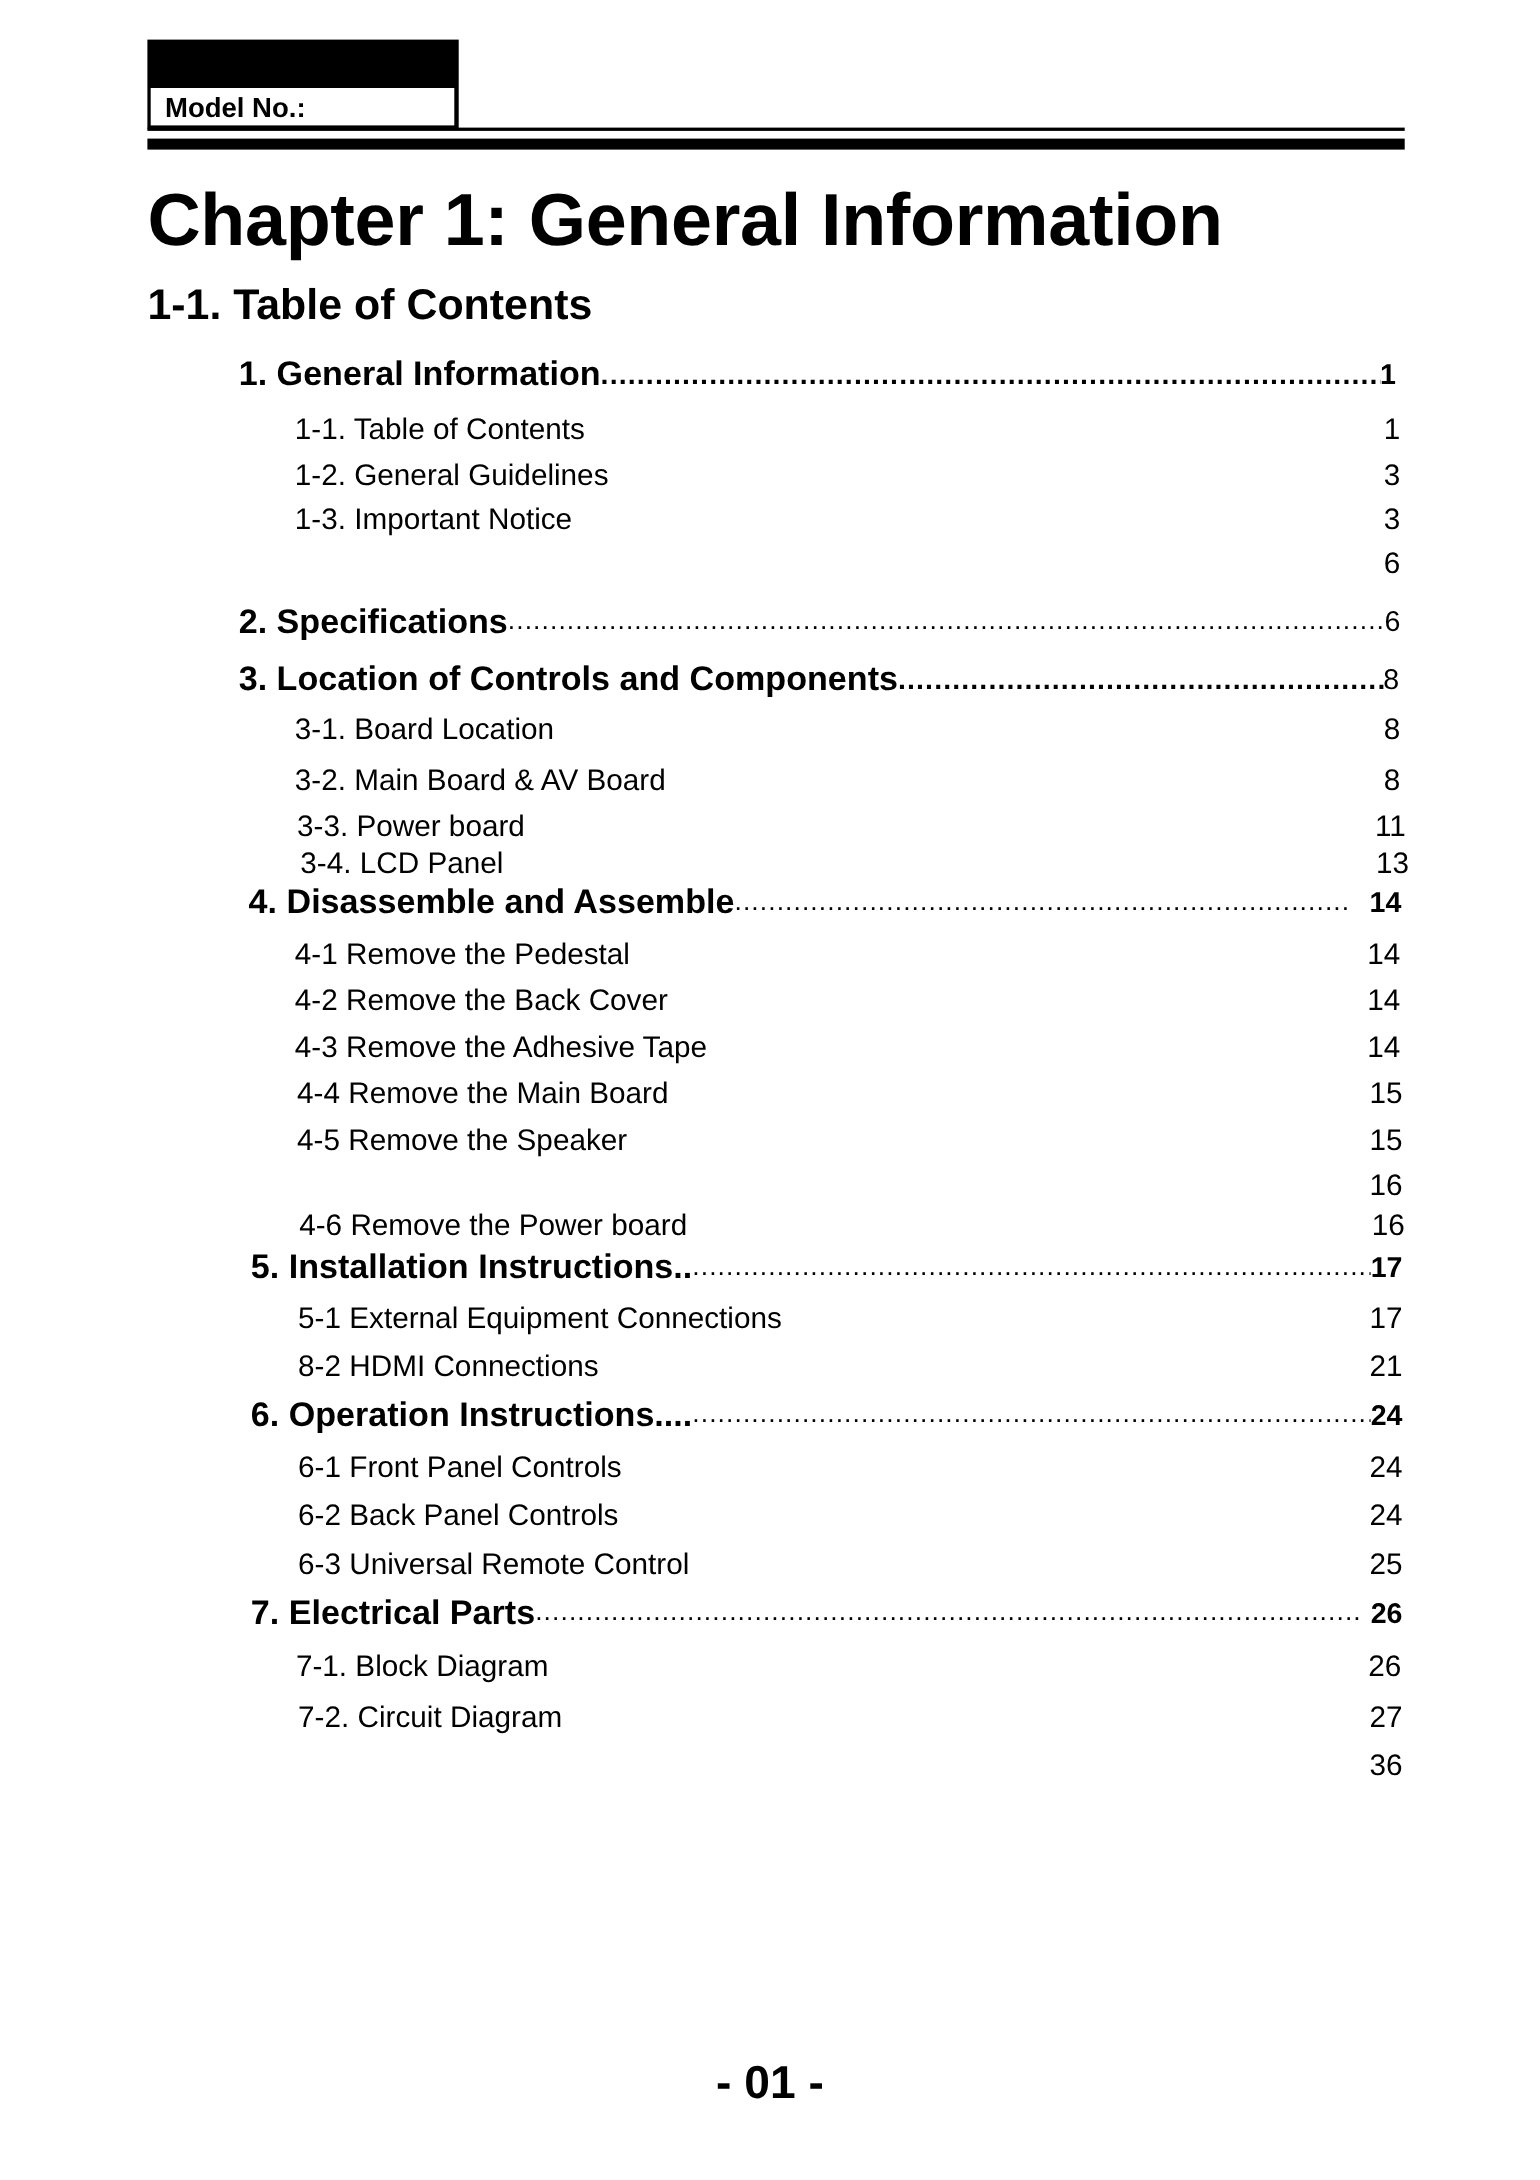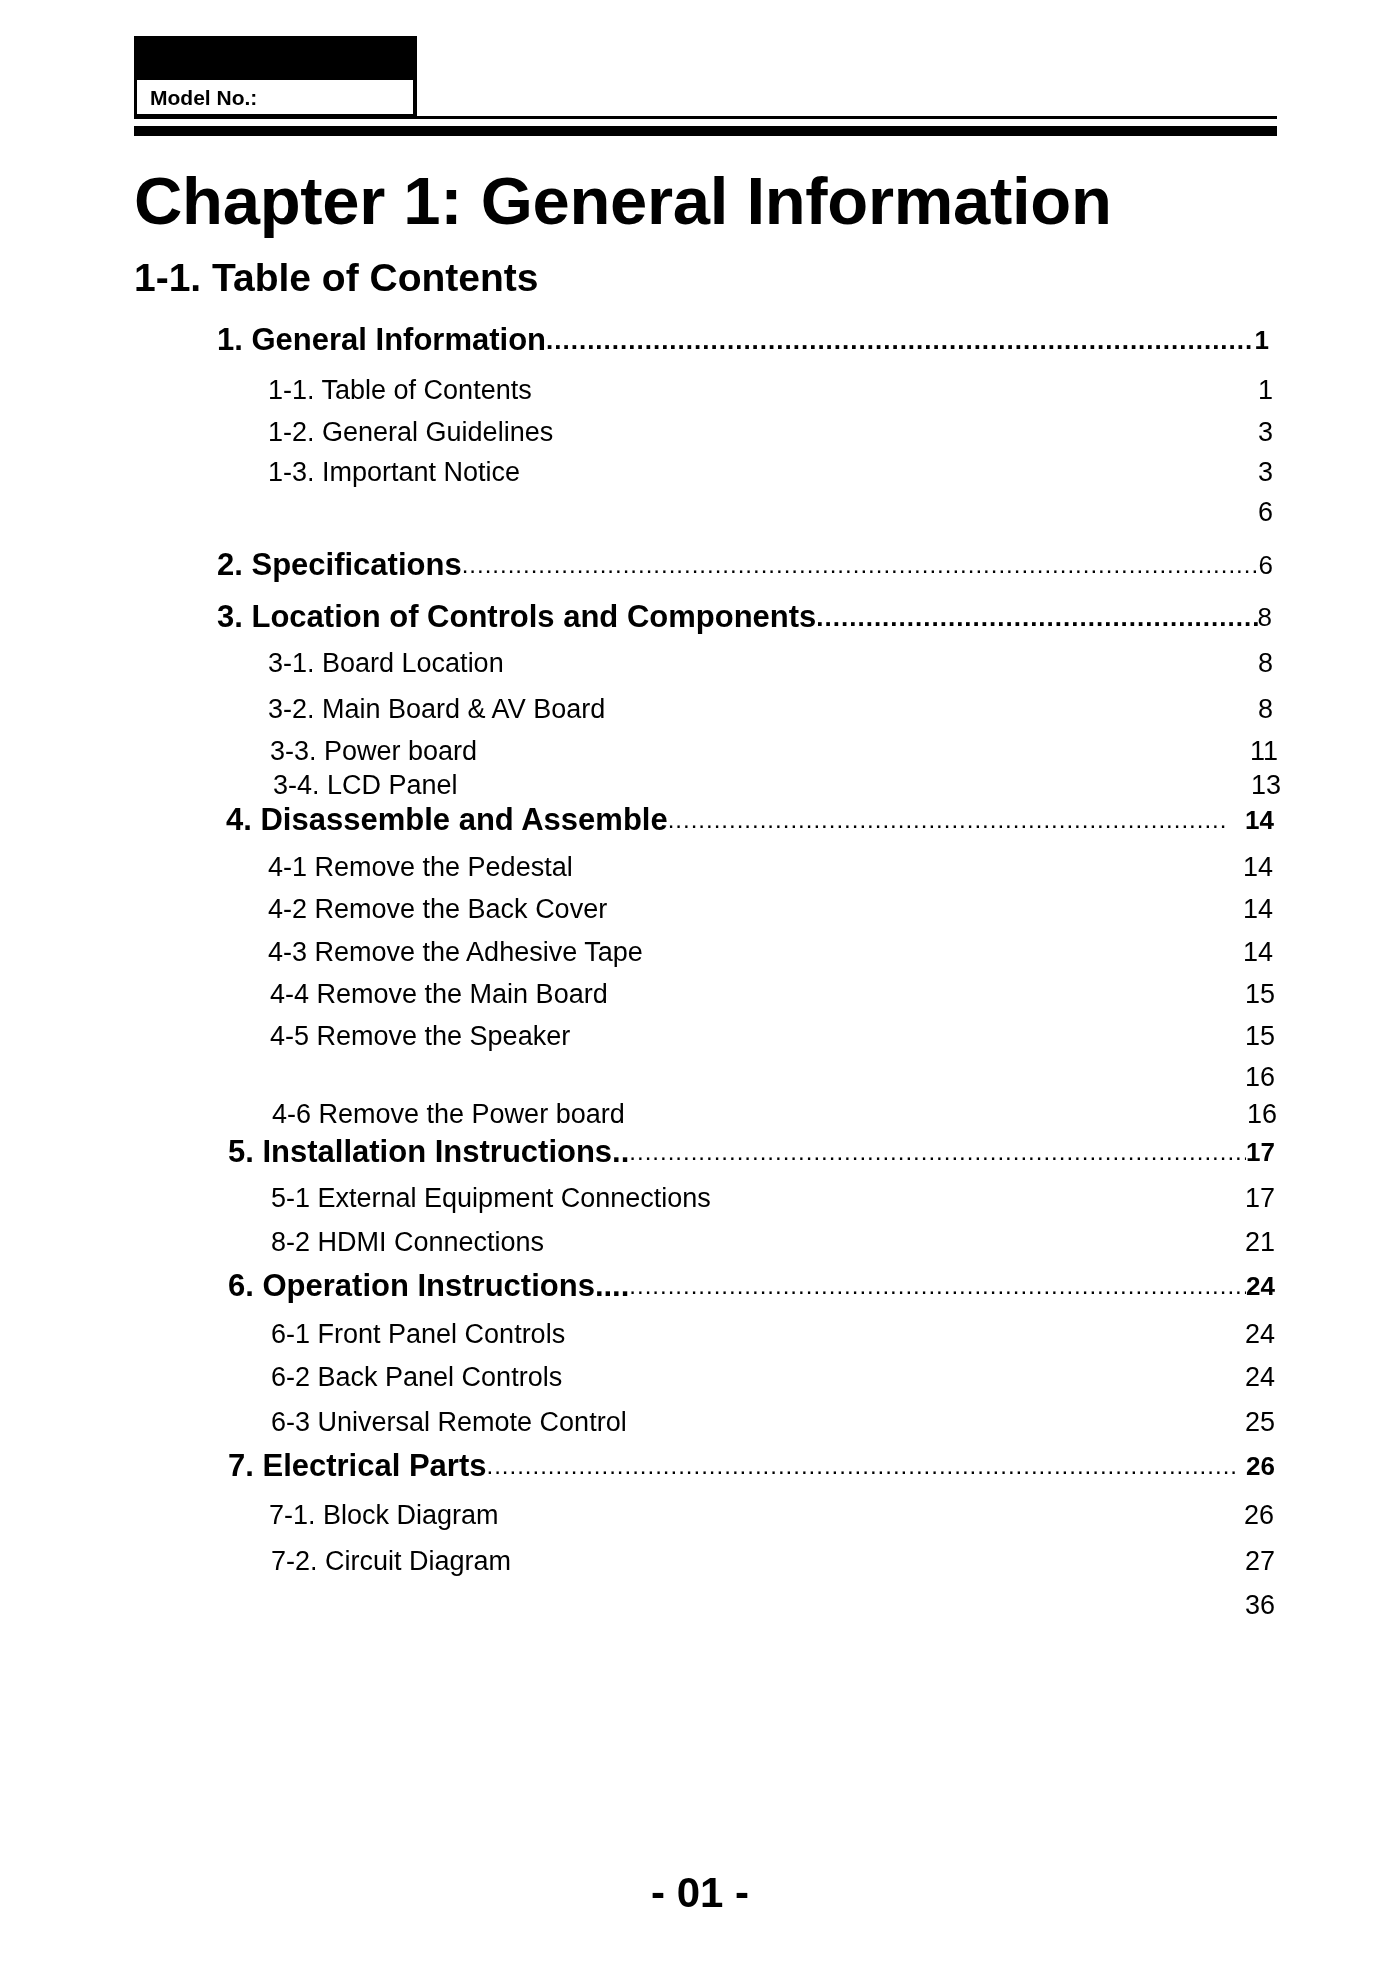--- a/index.html
+++ b/index.html
@@ -4,21 +4,21 @@
 <style>
   html, body { margin: 0; padding: 0; background: #ffffff; }
   body { width: 1400px; height: 1982px; position: relative; overflow: hidden;
          font-family: "Liberation Sans", sans-serif; color: #000; }
   .abs { position: absolute; }
 
   
   #hdr-box { left: 134px; top: 36px; width: 283px; height: 81px; background: #000; }
   #hdr-title { left: 152px; top: 38px; font-size: 33px; color: #000000; white-space: nowrap; line-height: 40px; }
   #hdr-model-box { left: 137px; top: 80px; width: 276px; height: 34px; background: #fff; }
-  #hdr-model { left: 150px; top: 85px; font-size: 21px; font-weight: bold; line-height: 26px; white-space: nowrap; }
+  #hdr-model { left: 150px; top: 85px; font-size: 25px; font-weight: bold; line-height: 26px; white-space: nowrap; }
   #rule-thin { left: 134px; top: 116px; width: 1143px; height: 3px; background: #000; }
   #rule-thick { left: 134px; top: 126px; width: 1143px; height: 10px; background: #000; }
 
   #chapter-title { left: 134px; top: 168px; font-size: 67px; font-weight: bold; line-height: 66px; white-space: nowrap; letter-spacing: -0.3px; }
   #toc-title { left: 134px; top: 254px; font-size: 39px; font-weight: bold; line-height: 48px; white-space: nowrap; }
 
   .toc-row { position: absolute; height: 36px; display: flex; align-items: center; white-space: nowrap; }
   .toc-row.main { font-size: 31px; font-weight: bold; }
   .toc-row.sub  { font-size: 27px; font-weight: normal; }
   .toc-label { flex: 0 0 auto; }

